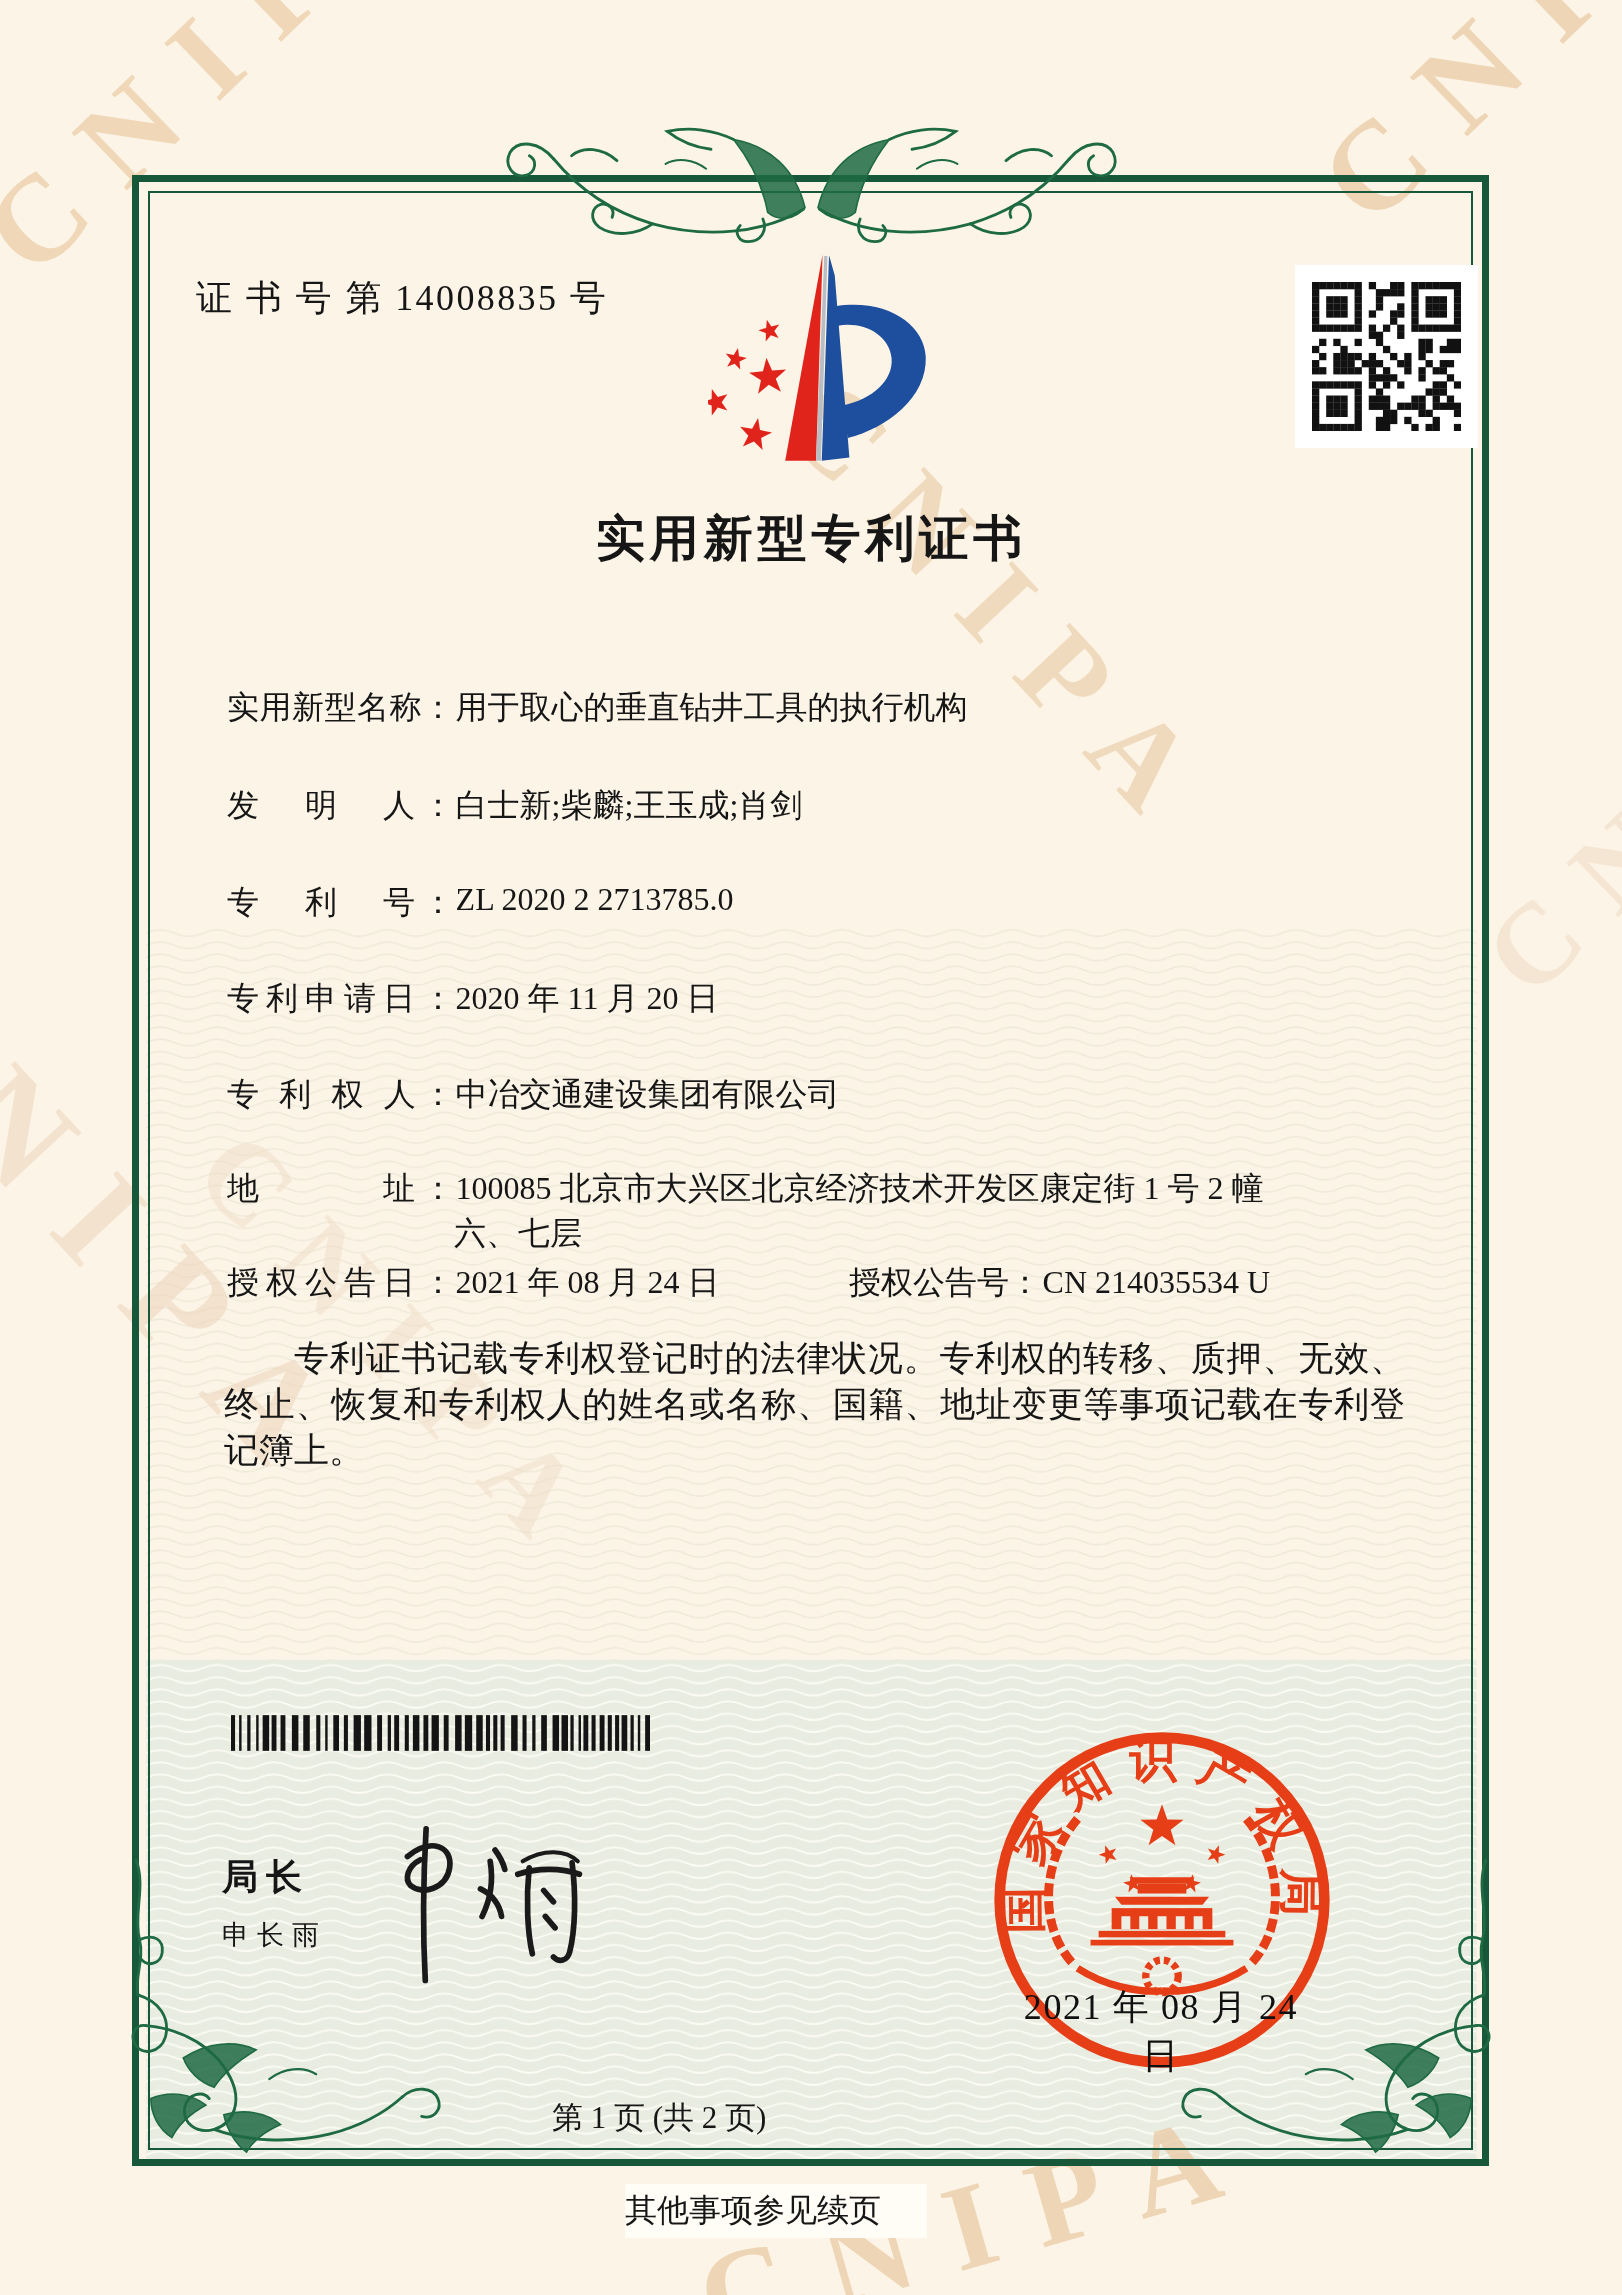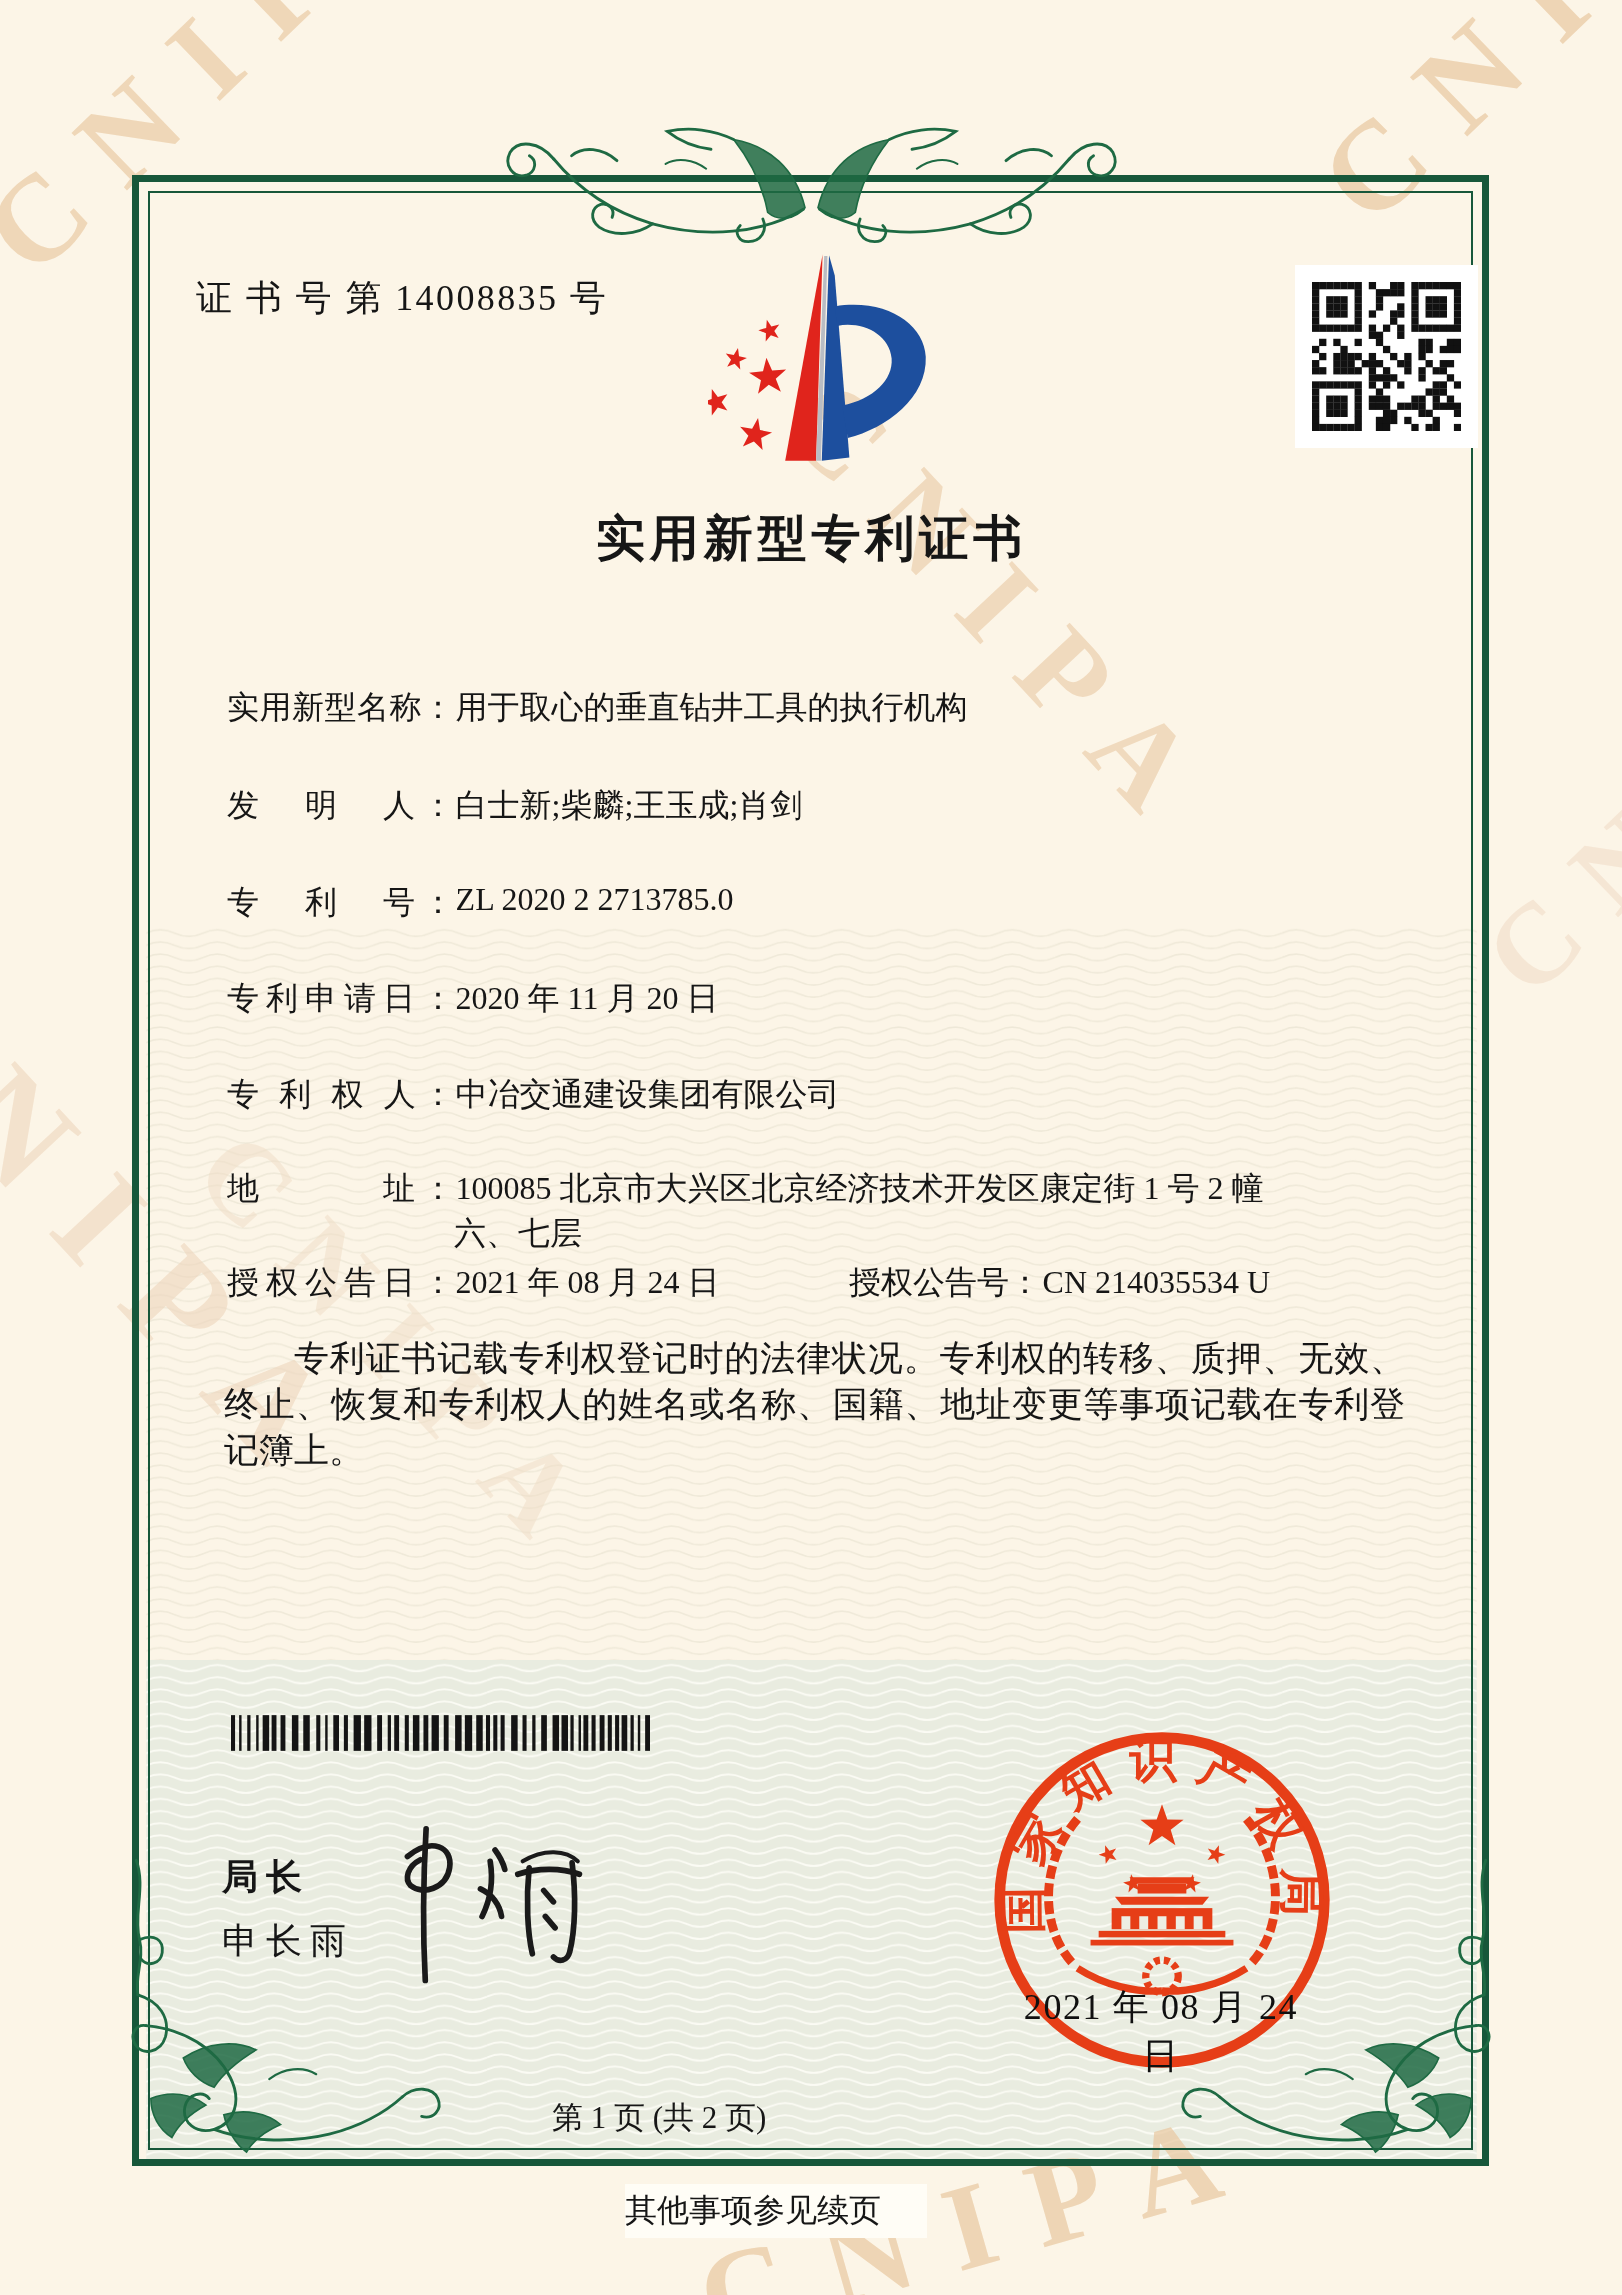--- a/index.html
+++ b/index.html
@@ -40,21 +40,21 @@
   .val{margin-left:1.6px;}
   .addr2{left:454px;top:1212px;font-size:32px;}
   .grant2{position:absolute;left:622px;top:0;white-space:nowrap;}
   .bodytext{
     left:224px;top:1336px;width:1181px;font-size:35px;line-height:46px;
     text-align:justify;
   }
   .bodytext p{margin:0 0 5.7px 0;text-indent:2em;}
   .role{left:222px;top:1853px;font-size:36px;letter-spacing:8px;
         font-family:"Liberation Sans","DejaVu Sans",sans-serif;font-weight:700;}
-  .sname{left:222px;top:1917px;font-size:36px;letter-spacing:8px;
+  .sname{left:222px;top:1917px;font-size:27px;letter-spacing:8px;
         font-family:"Liberation Sans","DejaVu Sans",sans-serif;font-weight:500;}
   .sealdate{left:1011px;top:1983px;width:300px;text-align:center;font-size:36px;
         letter-spacing:1.6px;color:#101010;z-index:5;}
   .pageno{left:552px;top:2097px;width:349px;text-align:left;font-size:31px;}
   .contbox{
     left:625px;top:2184px;width:302px;height:54px;background:#fffdf6;
     display:flex;align-items:center;justify-content:flex-start;font-size:32px;z-index:5;
   }
   .qrbox{left:1295px;top:265px;width:183px;height:183px;background:#ffffff;}
   .qrbox svg{position:absolute;left:17px;top:17px;}

